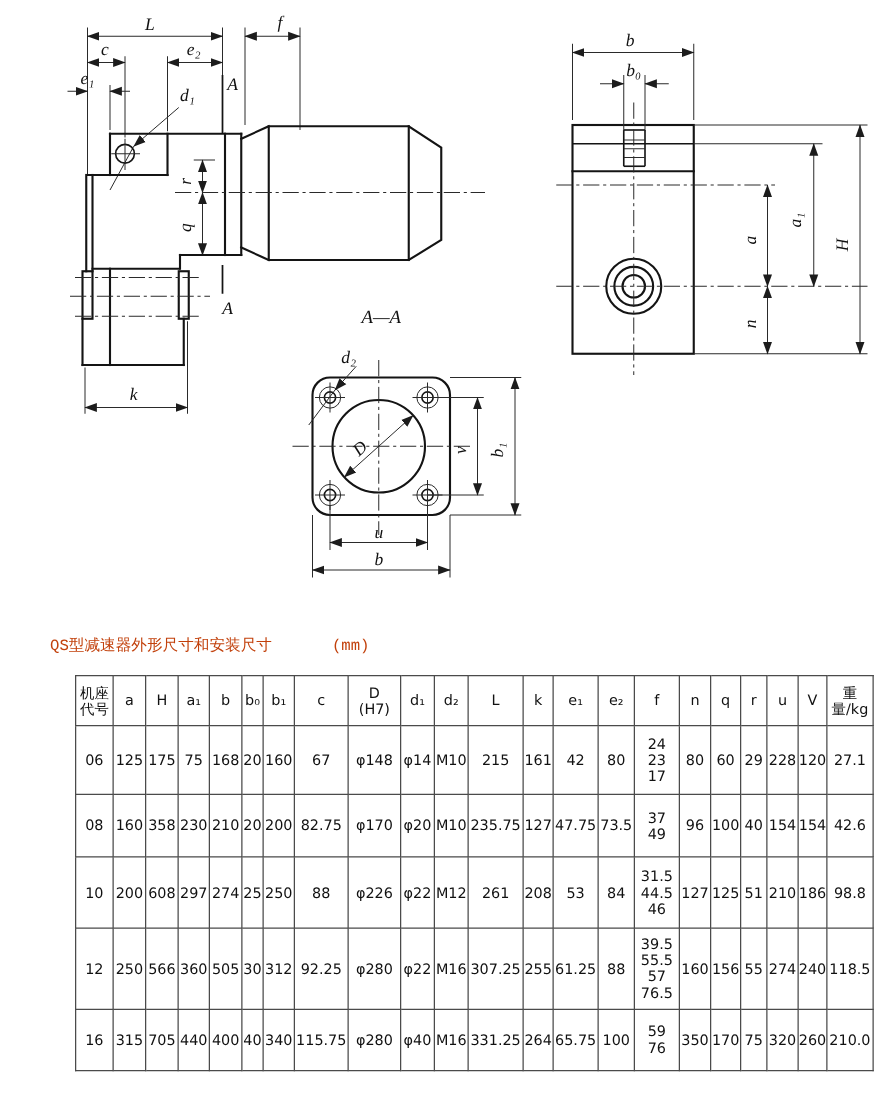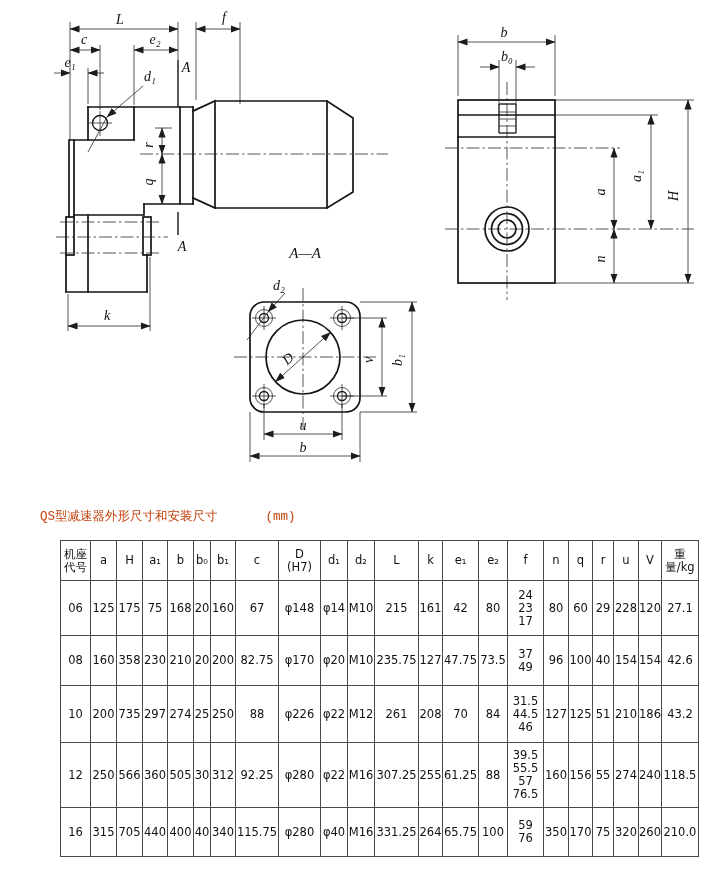--- a/index.html
+++ b/index.html
@@ -323,42 +323,42 @@
         <td>96</td>
         <td>100</td>
         <td>40</td>
         <td>154</td>
         <td>154</td>
         <td>42.6</td>
       </tr>
       <tr style="height:57px">
         <td>10</td>
         <td>200</td>
-        <td>735</td>
+        <td>608</td>
         <td>297</td>
         <td>274</td>
         <td>25</td>
         <td>250</td>
         <td>88</td>
         <td>φ226</td>
         <td>φ22</td>
         <td>M12</td>
         <td>261</td>
         <td>208</td>
-        <td>70</td>
+        <td>53</td>
         <td>84</td>
         <td>31.5
 44.5
 46</td>
         <td>127</td>
         <td>125</td>
         <td>51</td>
         <td>210</td>
         <td>186</td>
-        <td>43.2</td>
+        <td>98.8</td>
       </tr>
       <tr style="height:65px">
         <td>12</td>
         <td>250</td>
         <td>566</td>
         <td>360</td>
         <td>505</td>
         <td>30</td>
         <td>312</td>
         <td>92.25</td>

